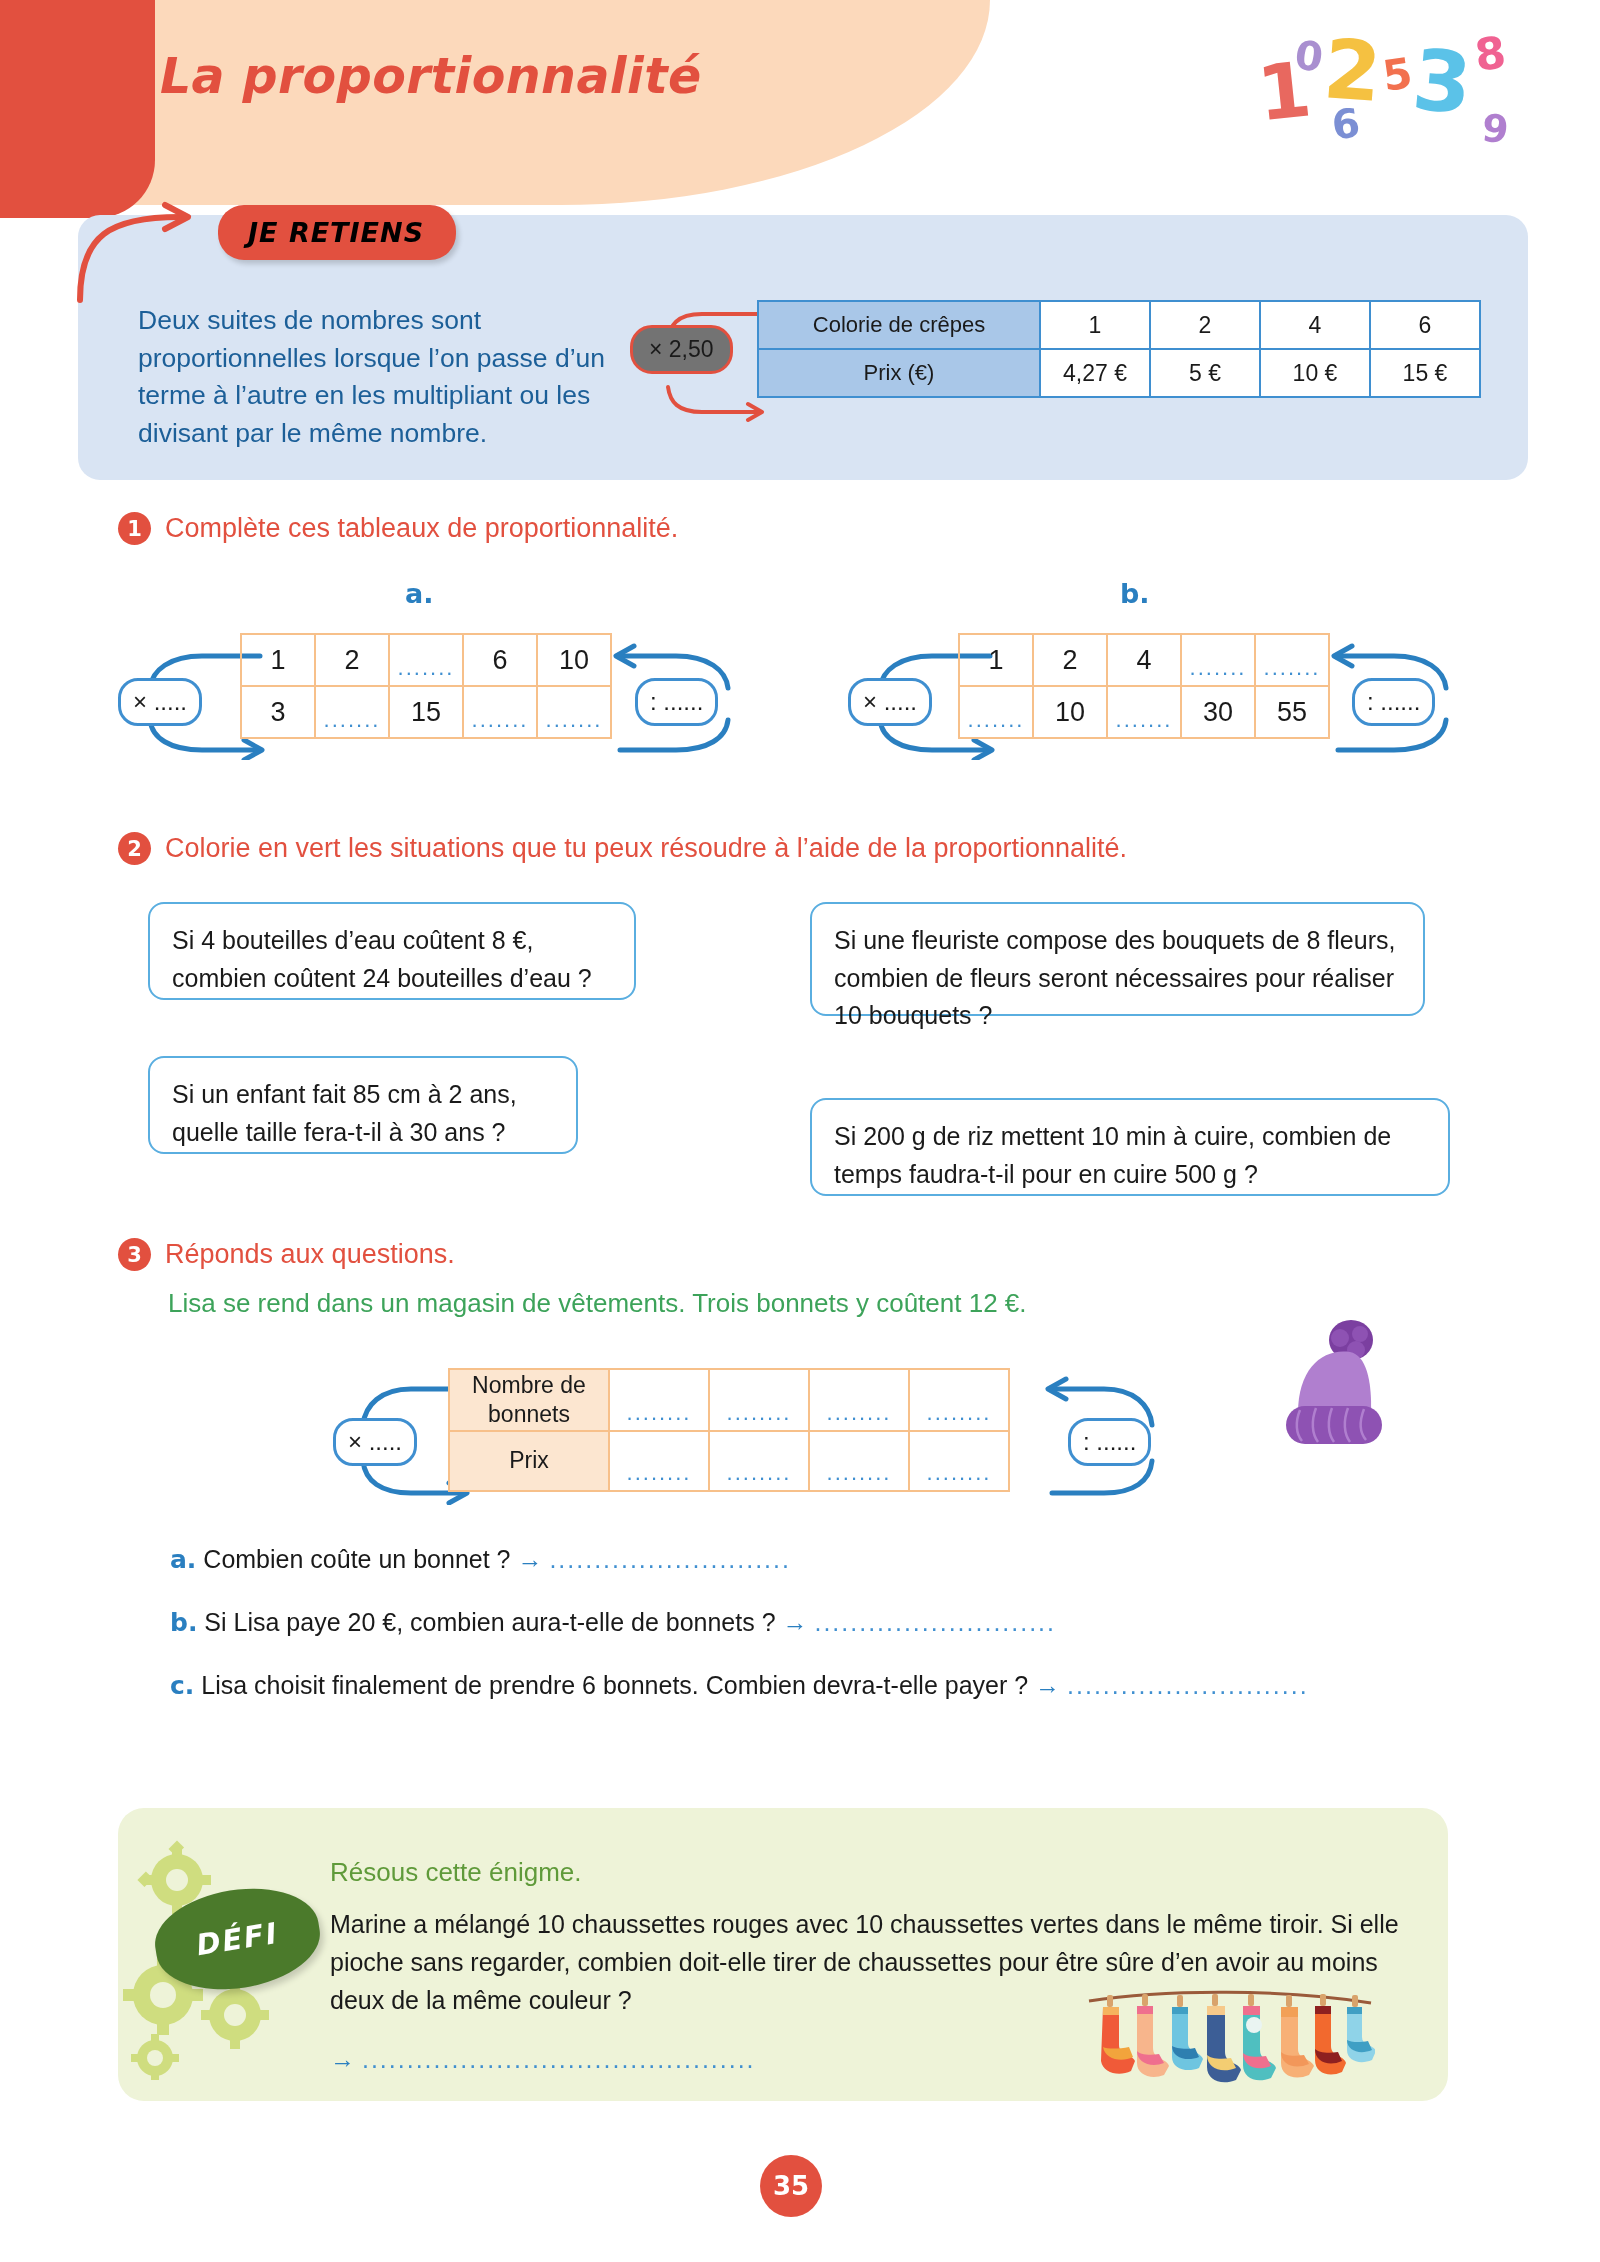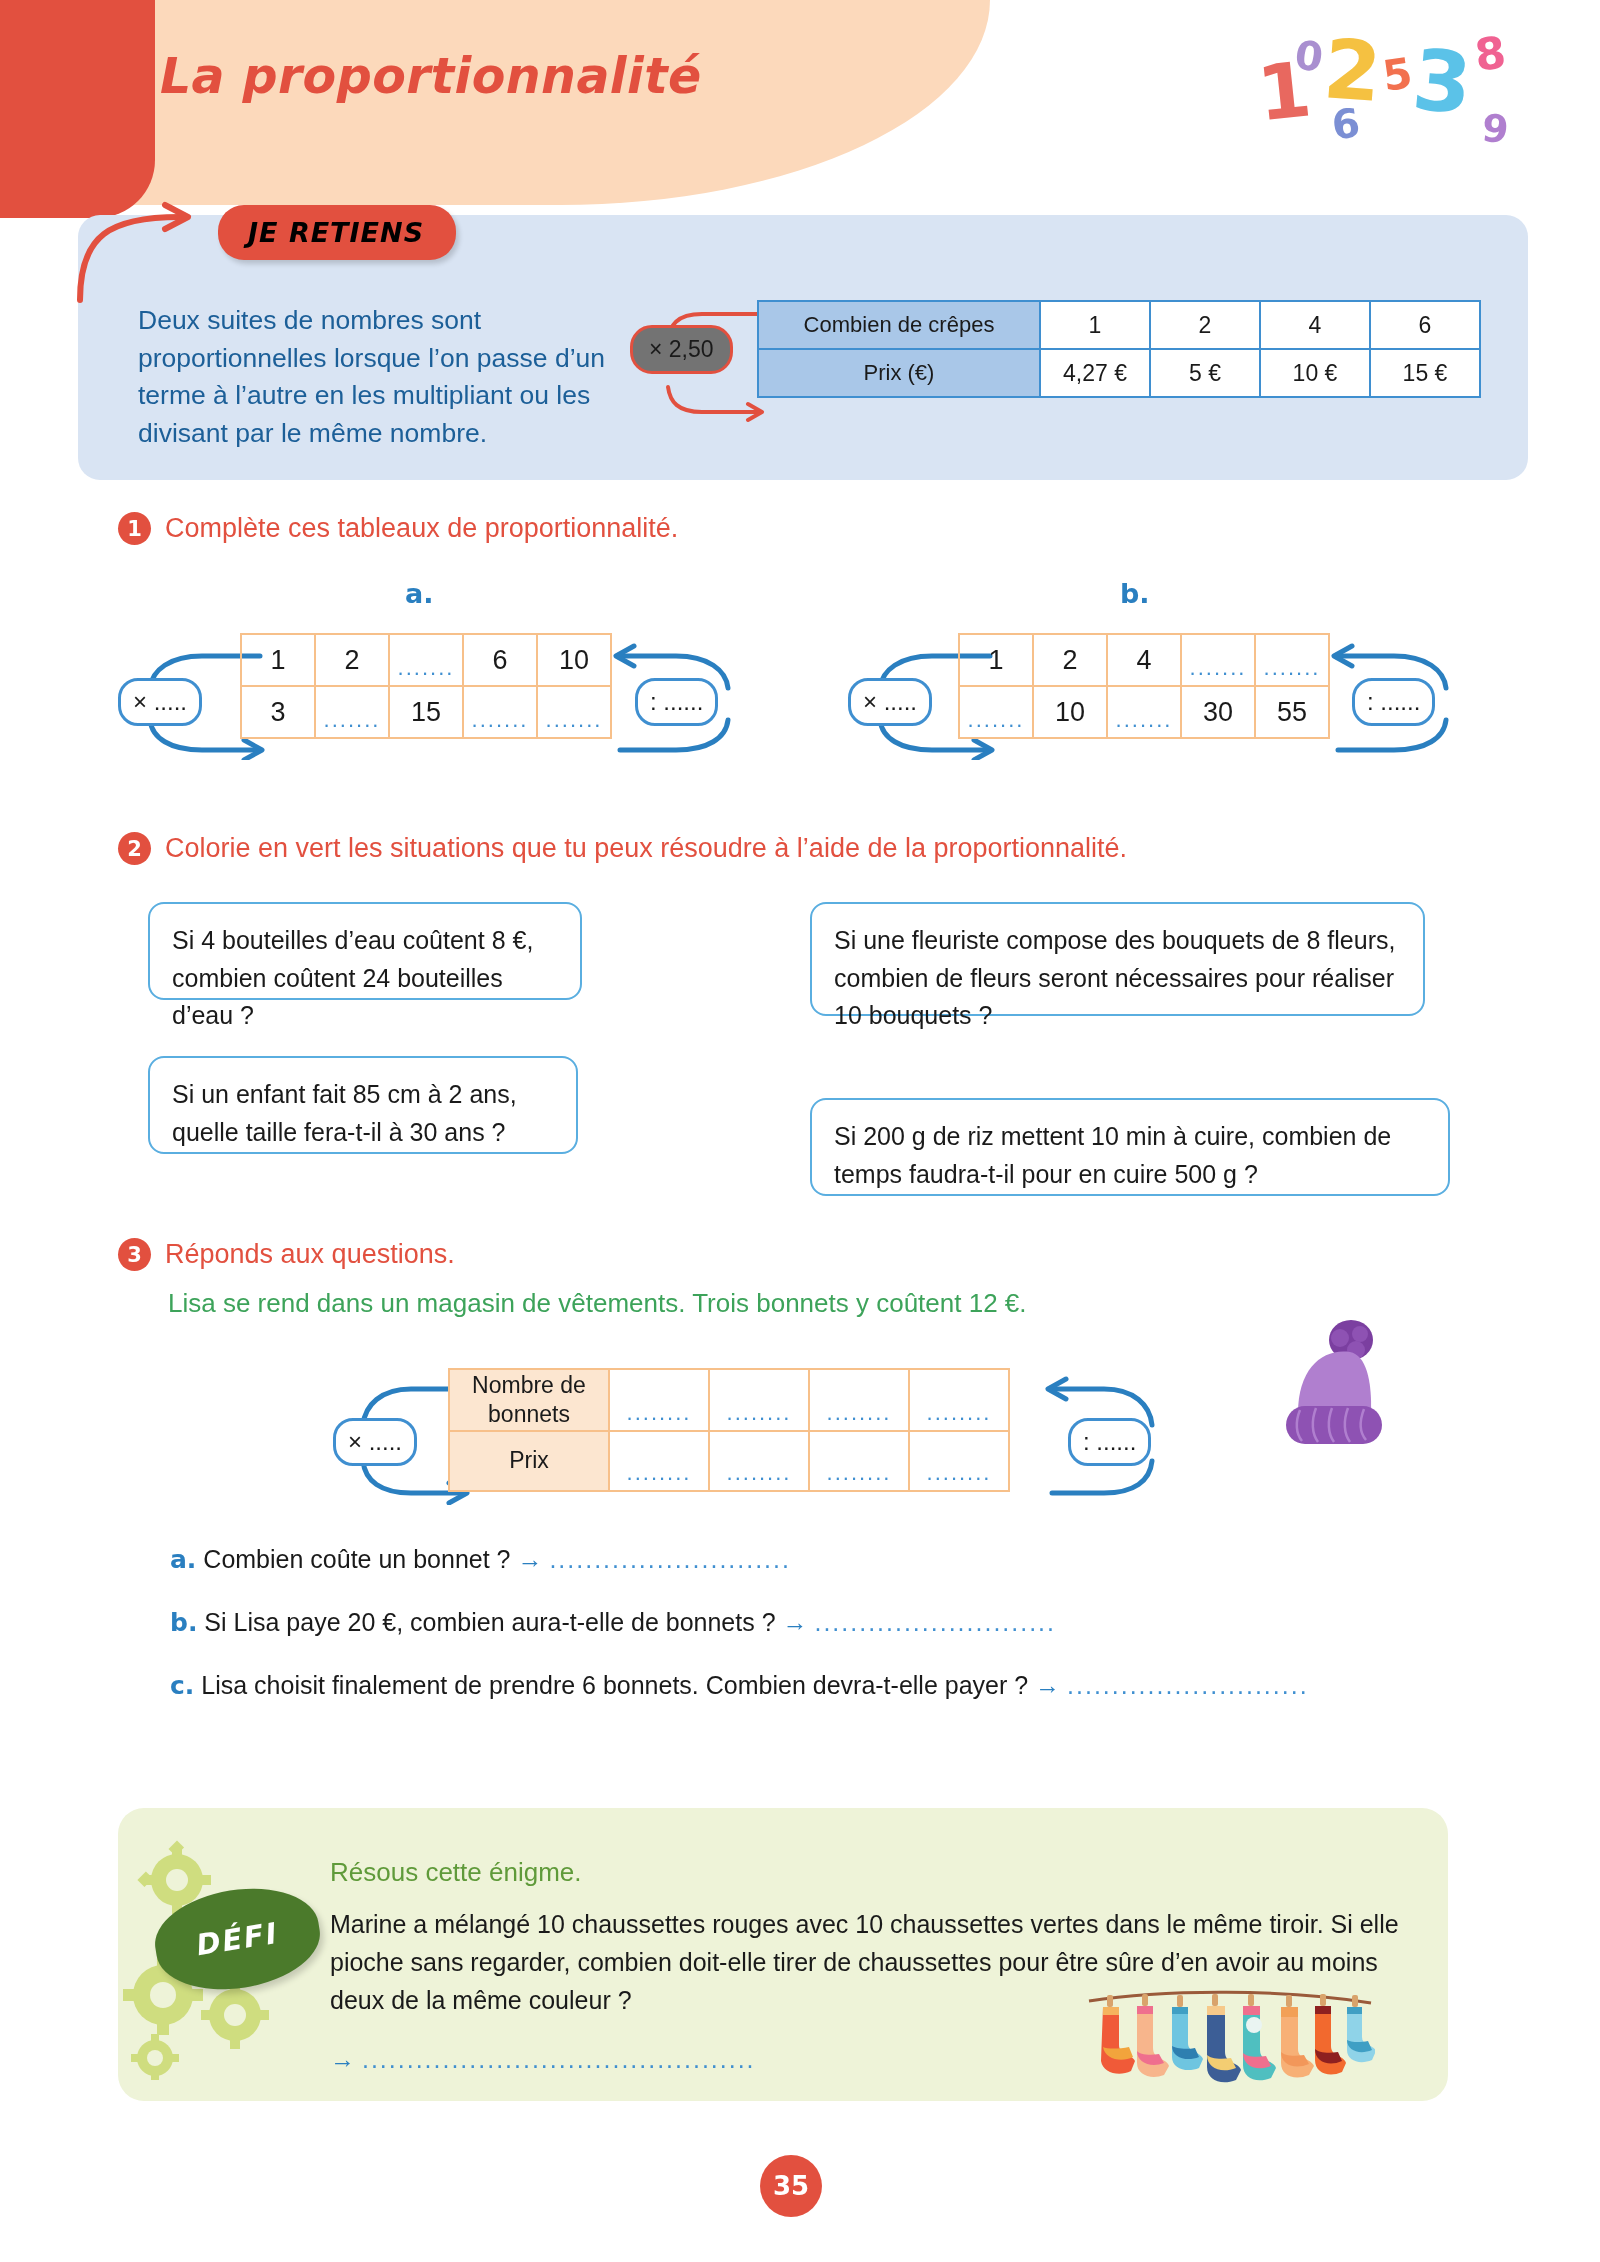--- a/index.html
+++ b/index.html
@@ -199,21 +199,21 @@
 <svg class="lesson-arrows" viewBox="0 0 180 140">
   <path d="M150 22 L92 22 C66 22, 60 34, 58 48" stroke="#e2503f" stroke-width="4" fill="none" stroke-linecap="round"></path>
   <path d="M58 95 C60 110, 68 120, 92 120 L150 120" stroke="#e2503f" stroke-width="4" fill="none" stroke-linecap="round"></path>
   <path d="M138 112 L152 120 L138 128" stroke="#e2503f" stroke-width="4" fill="none" stroke-linecap="round" stroke-linejoin="round"></path>
 </svg>
 <div class="mult-bubble">× 2,50</div>
 
 <table class="lesson-table">
   <tbody>
       <tr>
-    <td class="lbl">Combien de crêpes</td>
+    <td class="lbl">Colorie de crêpes</td>
     <td class="val">1</td>
     <td class="val">2</td>
     <td class="val">4</td>
     <td class="val">6</td>
   </tr>
   <tr>
     <td class="lbl">Prix (€)</td>
     <td class="val">4,27 €</td>
     <td class="val">5 €</td>
     <td class="val">10 €</td>
@@ -313,21 +313,21 @@
 </svg>
 <div class="op-bubble" style="left:1352px; top:678px;">
   <span>: ......</span>
 </div>
 
 <div class="ex-head" style="left:118px; top:832px;">
   <div class="ex-num">2</div>
   <div class="ex-title">Colorie en vert les situations que tu peux résoudre à l’aide de la proportionnalité.</div>
 </div>
 
-<div class="sit-box" style="left:148px; top:902px; width:434px; height:98px;">Si 4 bouteilles d’eau coûtent 8 €, combien coûtent 24 bouteilles d’eau ?</div>
+<div class="sit-box" style="left:148px; top:902px; width:488px; height:98px;">Si 4 bouteilles d’eau coûtent 8 €, combien coûtent 24 bouteilles d’eau ?</div>
 <div class="sit-box" style="left:810px; top:902px; width:615px; height:114px;">Si une fleuriste compose des bouquets de 8 fleurs, combien de fleurs seront nécessaires pour réaliser 10 bouquets ?</div>
 <div class="sit-box" style="left:148px; top:1056px; width:430px; height:98px;">Si un enfant fait 85 cm à 2 ans, quelle taille fera-t-il à 30 ans ?</div>
 <div class="sit-box" style="left:810px; top:1098px; width:640px; height:98px;">Si 200 g de riz mettent 10 min à cuire, combien de temps faudra-t-il pour en cuire 500 g ?</div>
 
 <div class="ex-head" style="left:118px; top:1238px;">
   <div class="ex-num">3</div>
   <div class="ex-title">Réponds aux questions.</div>
 </div>
 <div class="ex-sub" style="left:168px; top:1288px;">Lisa se rend dans un magasin de vêtements. Trois bonnets y coûtent 12 €.</div>
 

